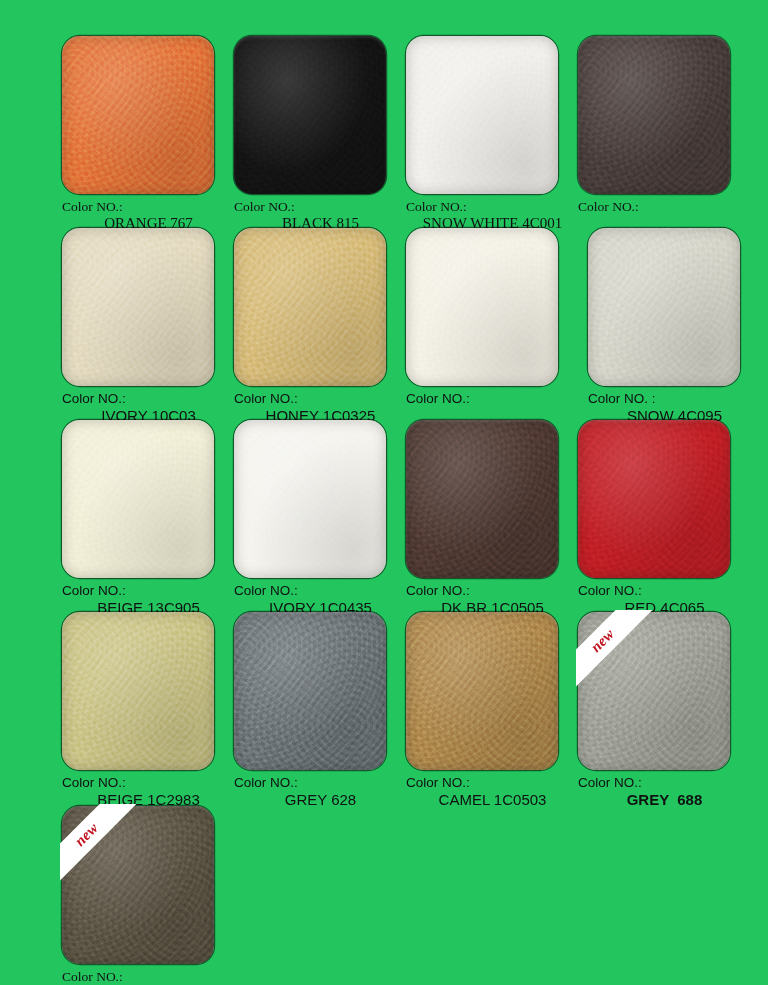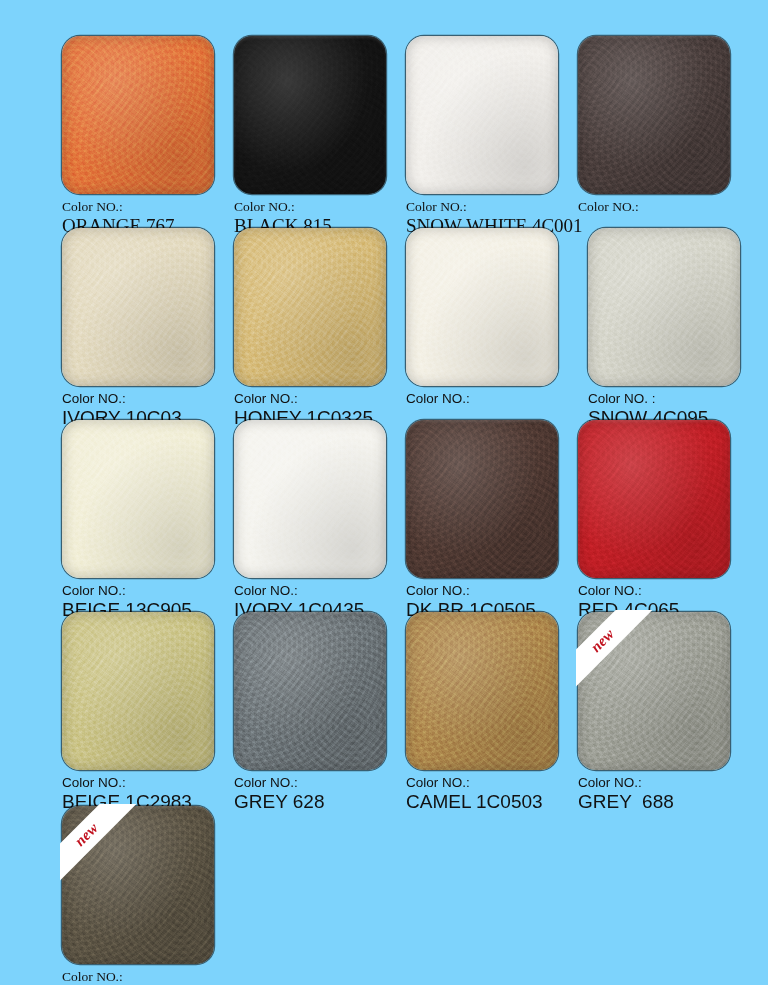--- a/index.html
+++ b/index.html
@@ -11,21 +11,21 @@
     width: 768px;
     height: 985px;
     font-family: "Liberation Sans", sans-serif;
     position: relative;
     overflow: hidden;
   }
   .sheet {
     position: relative;
     width: 768px;
     height: 985px;
-    background: #7dd3fc;
+    background: #22c55e;
   }
   .grid {
     position: absolute;
     left: 0;
     top: 0;
     width: 768px;
   }
   .cell {
     width: 173px;
     margin-left: 0;
@@ -111,25 +111,25 @@
     transform: translateY(-1px);
   }
 
   .label {
     padding-top: 5px;
     line-height: 1.18;
     color: #111111;
     white-space: pre;
   }
   .label .l1 { display: block; font-size: 13.5px; }
-  .label .l2 { display: block; font-size: 19px; }
+  .label .l2 { display: block; font-size: 15px; text-align: center; }
 
   .font-serif .l1, .font-serif .l2 { font-family: "Liberation Serif", serif; }
   .font-sans  .l1, .font-sans  .l2 { font-family: "Liberation Sans", sans-serif; }
-  .bold .l2 { font-weight: normal; }
+  .bold .l2 { font-weight: bold; }
 </style>
 </head>
 <body>
 
 <div class="sheet">
   <div class="grid" id="grid">
       <div class="cell" style="position: absolute; left: 62px; top: 36px;">
         <div class="swatch-wrap">
           <div class="swatch">
             <div class="base" style="background: rgb(228, 118, 59);"></div>

